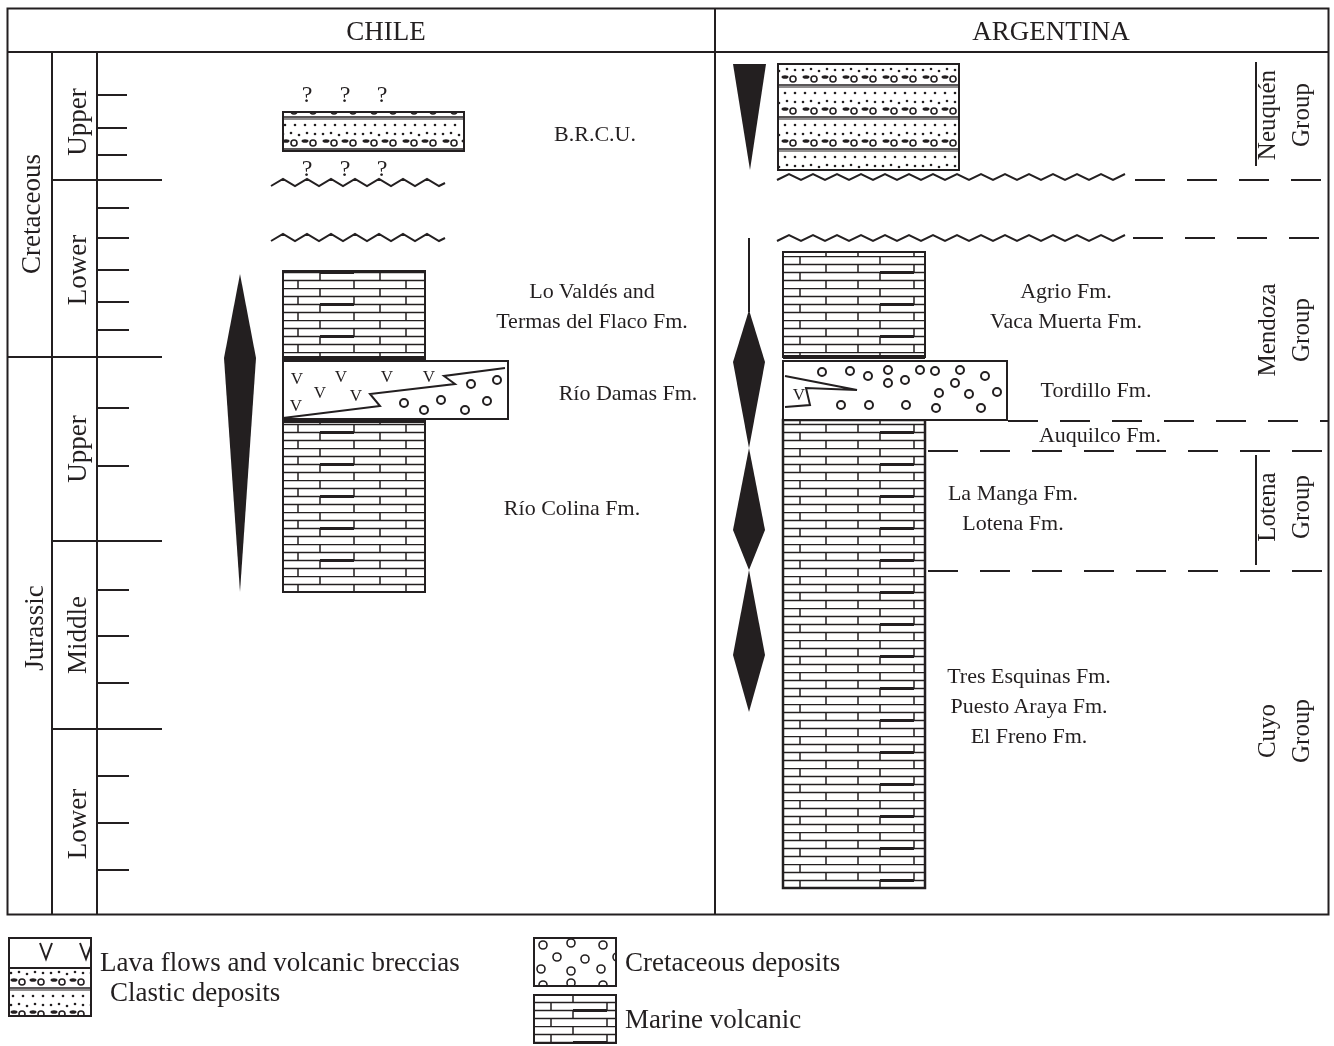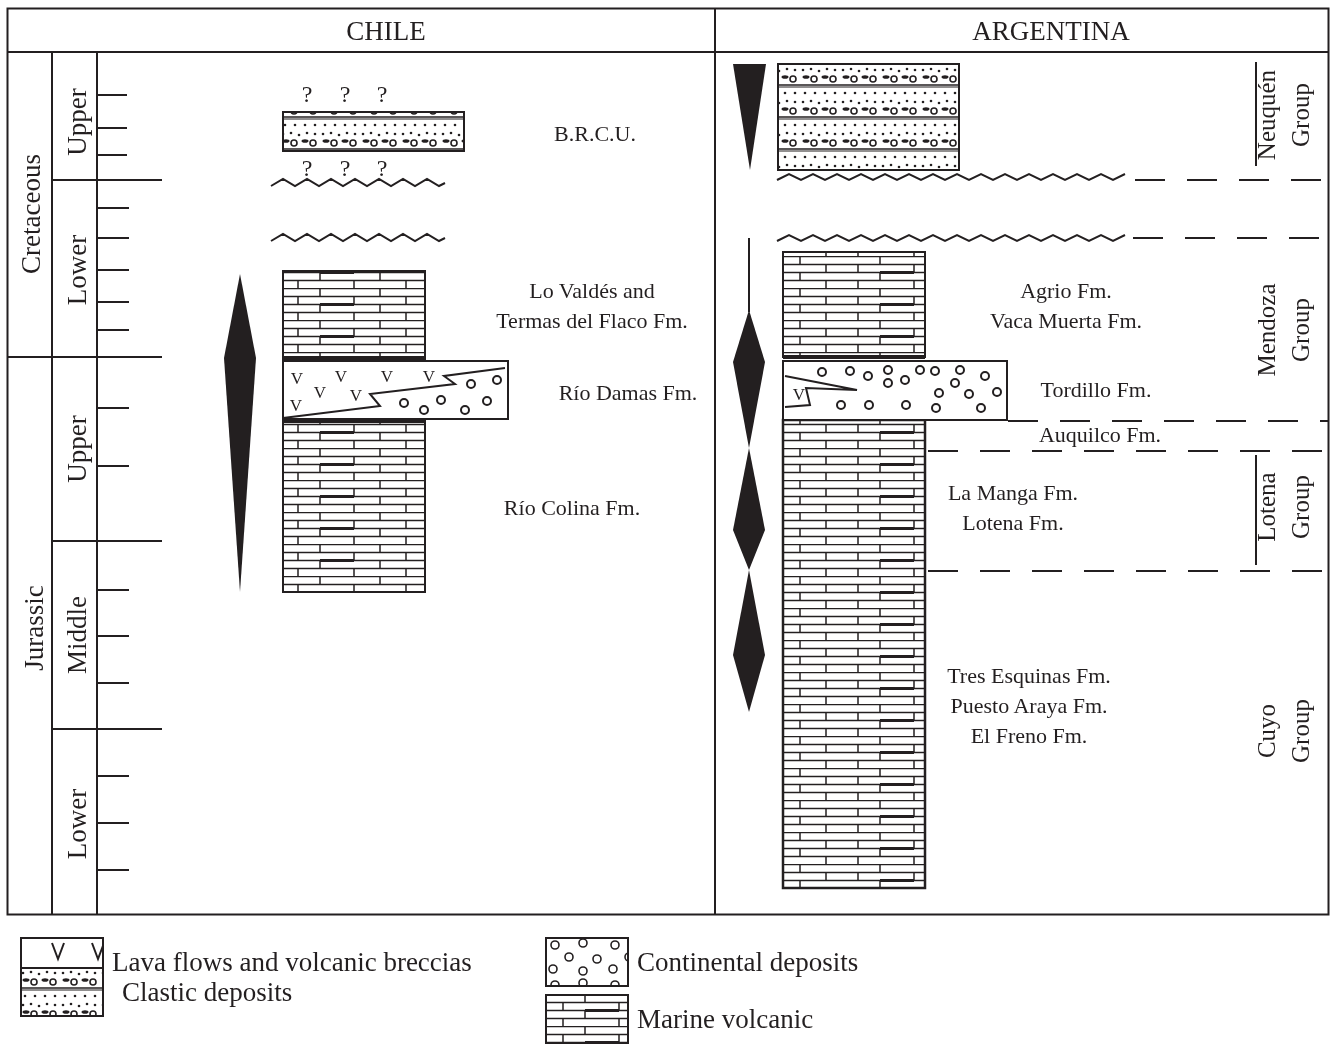--- a/index.html
+++ b/index.html
@@ -1,19 +1,19 @@
 <!DOCTYPE html>
 <html><head>
 <meta charset="utf-8">
 <style>
   html,body{margin:0;padding:0;background:#fff;}
   body{width:1334px;height:1046px;position:relative;overflow:hidden;font-family:"Liberation Serif","DejaVu Serif",serif;color:#231f20;}
   #diagram{position:absolute;left:0;top:0;}
   .lbl{font-family:"Liberation Serif","DejaVu Serif",serif;fill:#231f20;}
-  .legend-item{position:absolute;display:flex;align-items:center;margin-left:12px;}
+  .legend-item{position:absolute;display:flex;align-items:center;}
   .legend-text{font-size:27px;margin-left:8px;white-space:nowrap;}
 </style>
 </head>
 <body>
 
 <svg id="diagram" width="1334" height="1046" viewBox="0 0 1334 1046" xmlns="http://www.w3.org/2000/svg">
   <defs>
 
     <pattern id="pat-marine" x="0" y="0" width="140" height="32" patternUnits="userSpaceOnUse">
       <rect width="140" height="32" fill="#fff"></rect>
@@ -243,20 +243,20 @@
 <div class="legend-item" style="left:8px;top:967px;gap:10px;">
   <svg width="84" height="50" viewBox="0 0 84 50">
     <rect x="1" y="1" width="82" height="48" fill="url(#pat-clastic)" stroke="#231f20" stroke-width="2"></rect>
   </svg>
   <span class="legend-text">Clastic deposits</span>
 </div>
 <div class="legend-item" style="left:533px;top:937px;">
   <svg width="84" height="50" viewBox="0 0 84 50">
     <rect x="1" y="1" width="82" height="48" fill="url(#pat-continental)" stroke="#231f20" stroke-width="2"></rect>
   </svg>
-  <span class="legend-text">Continental deposits</span>
+  <span class="legend-text">Cretaceous deposits</span>
 </div>
 <div class="legend-item" style="left:533px;top:994px;">
   <svg width="84" height="50" viewBox="0 0 84 50">
     <rect x="1" y="1" width="82" height="48" fill="url(#pat-marine)" stroke="#231f20" stroke-width="2"></rect>
   </svg>
   <span class="legend-text">Marine volcanic</span>
 </div>
 
 </body></html>

